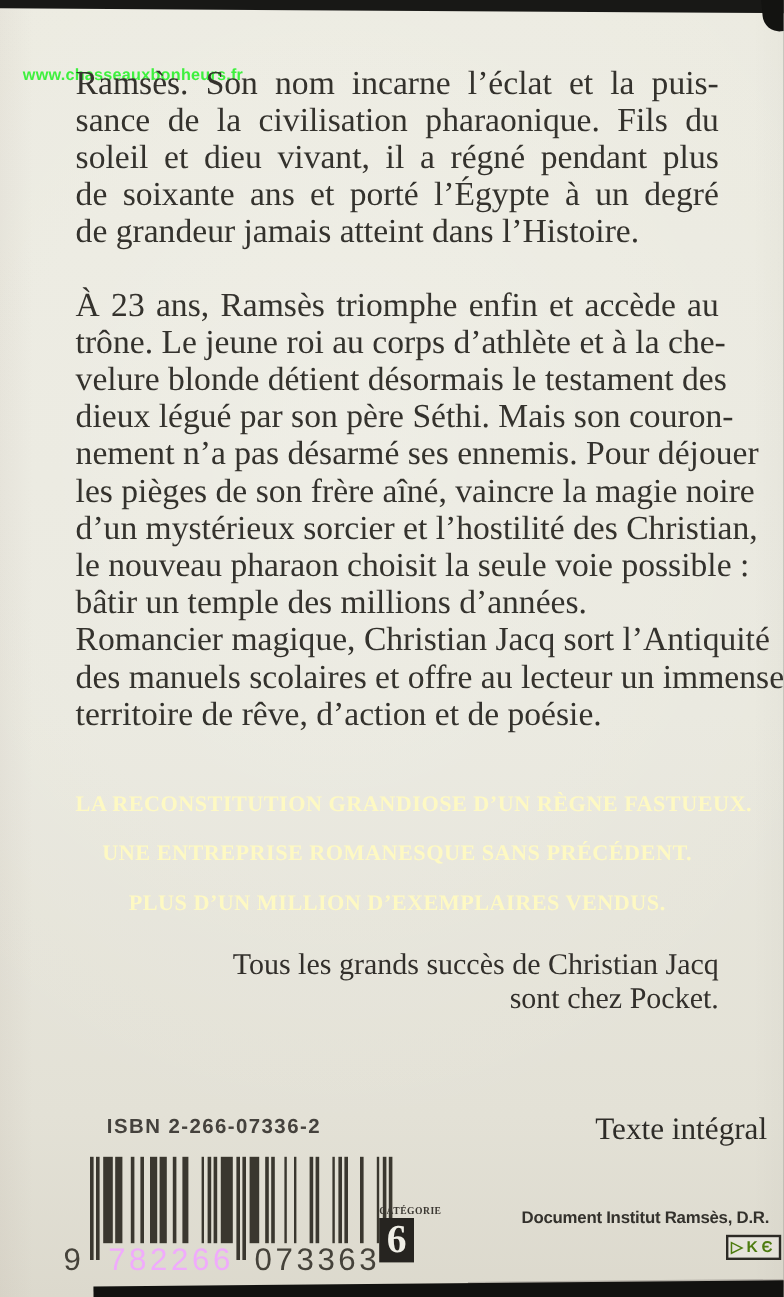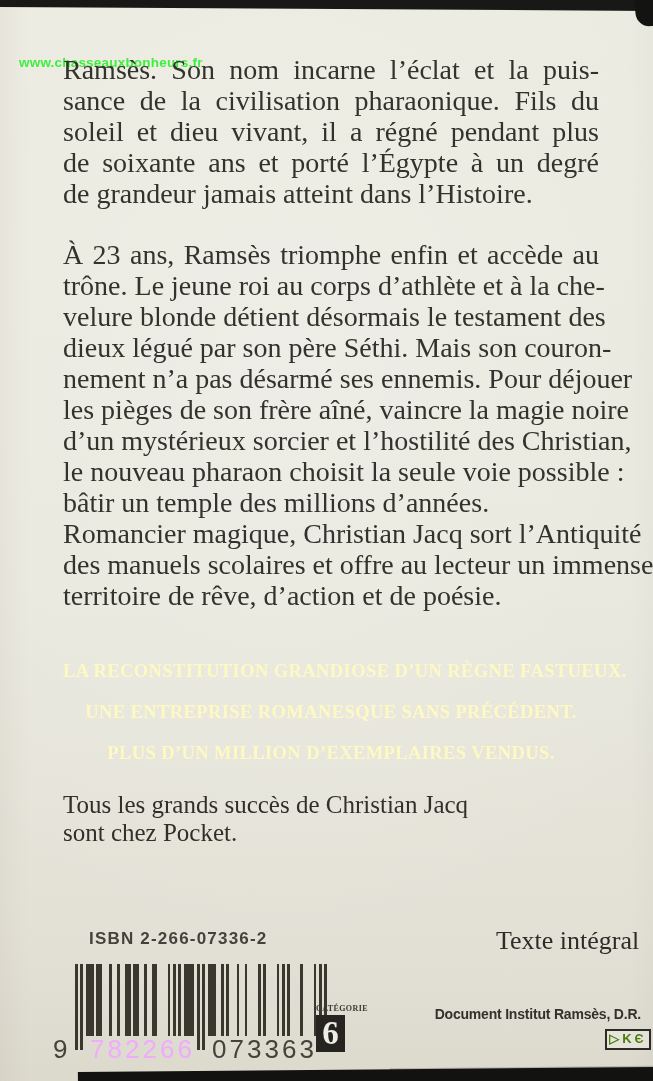--- a/index.html
+++ b/index.html
@@ -24,21 +24,21 @@
       font-size:13.5px;font-weight:bold;color:#3ef03e;letter-spacing:.2px;}
   
   .column{position:absolute;left:63px;top:54px;width:536px;color:#34322d;}
   .para{font-size:28px;line-height:31px;}
   .para .line{text-align:justify;text-align-last:justify;white-space:nowrap;}
   .para .line:last-child{text-align-last:left;}
   .para2{margin-top:30px;}
   .para3{margin-top:0px;}
   .taglines{margin-top:40px;font-size:18.5px;font-weight:bold;line-height:41px;color:#fef9c3;letter-spacing:.4px;}
   .taglines .line{text-align:center;white-space:nowrap;}
-  .promo{margin-top:17px;font-size:25px;line-height:28px;color:#322f2b;text-align:left;}
+  .promo{margin-top:17px;font-size:25px;line-height:28px;color:#322f2b;text-align:right;}
   
   .isbn{position:absolute;left:89px;top:929px;font-family:"Liberation Sans",sans-serif;
       font-size:17px;font-weight:bold;color:#45423d;letter-spacing:1.2px;}
   .texte-integral{position:absolute;left:464px;top:926px;font-size:26px;color:#2e2c28;margin-left:32px;}
   
   .barcode{position:absolute;left:75px;top:964px;width:252px;height:100px;}
   .barcode .bars{position:absolute;left:0;top:0;width:252px;height:86px;}
   .barcode .bar{position:absolute;top:0;height:72px;background:#3a372f;}
   .barcode .bar.tall{height:86px;}
   .bc-lead{position:absolute;left:-22px;top:70px;font-family:"Liberation Sans",sans-serif;font-size:26px;color:#45423a;}

